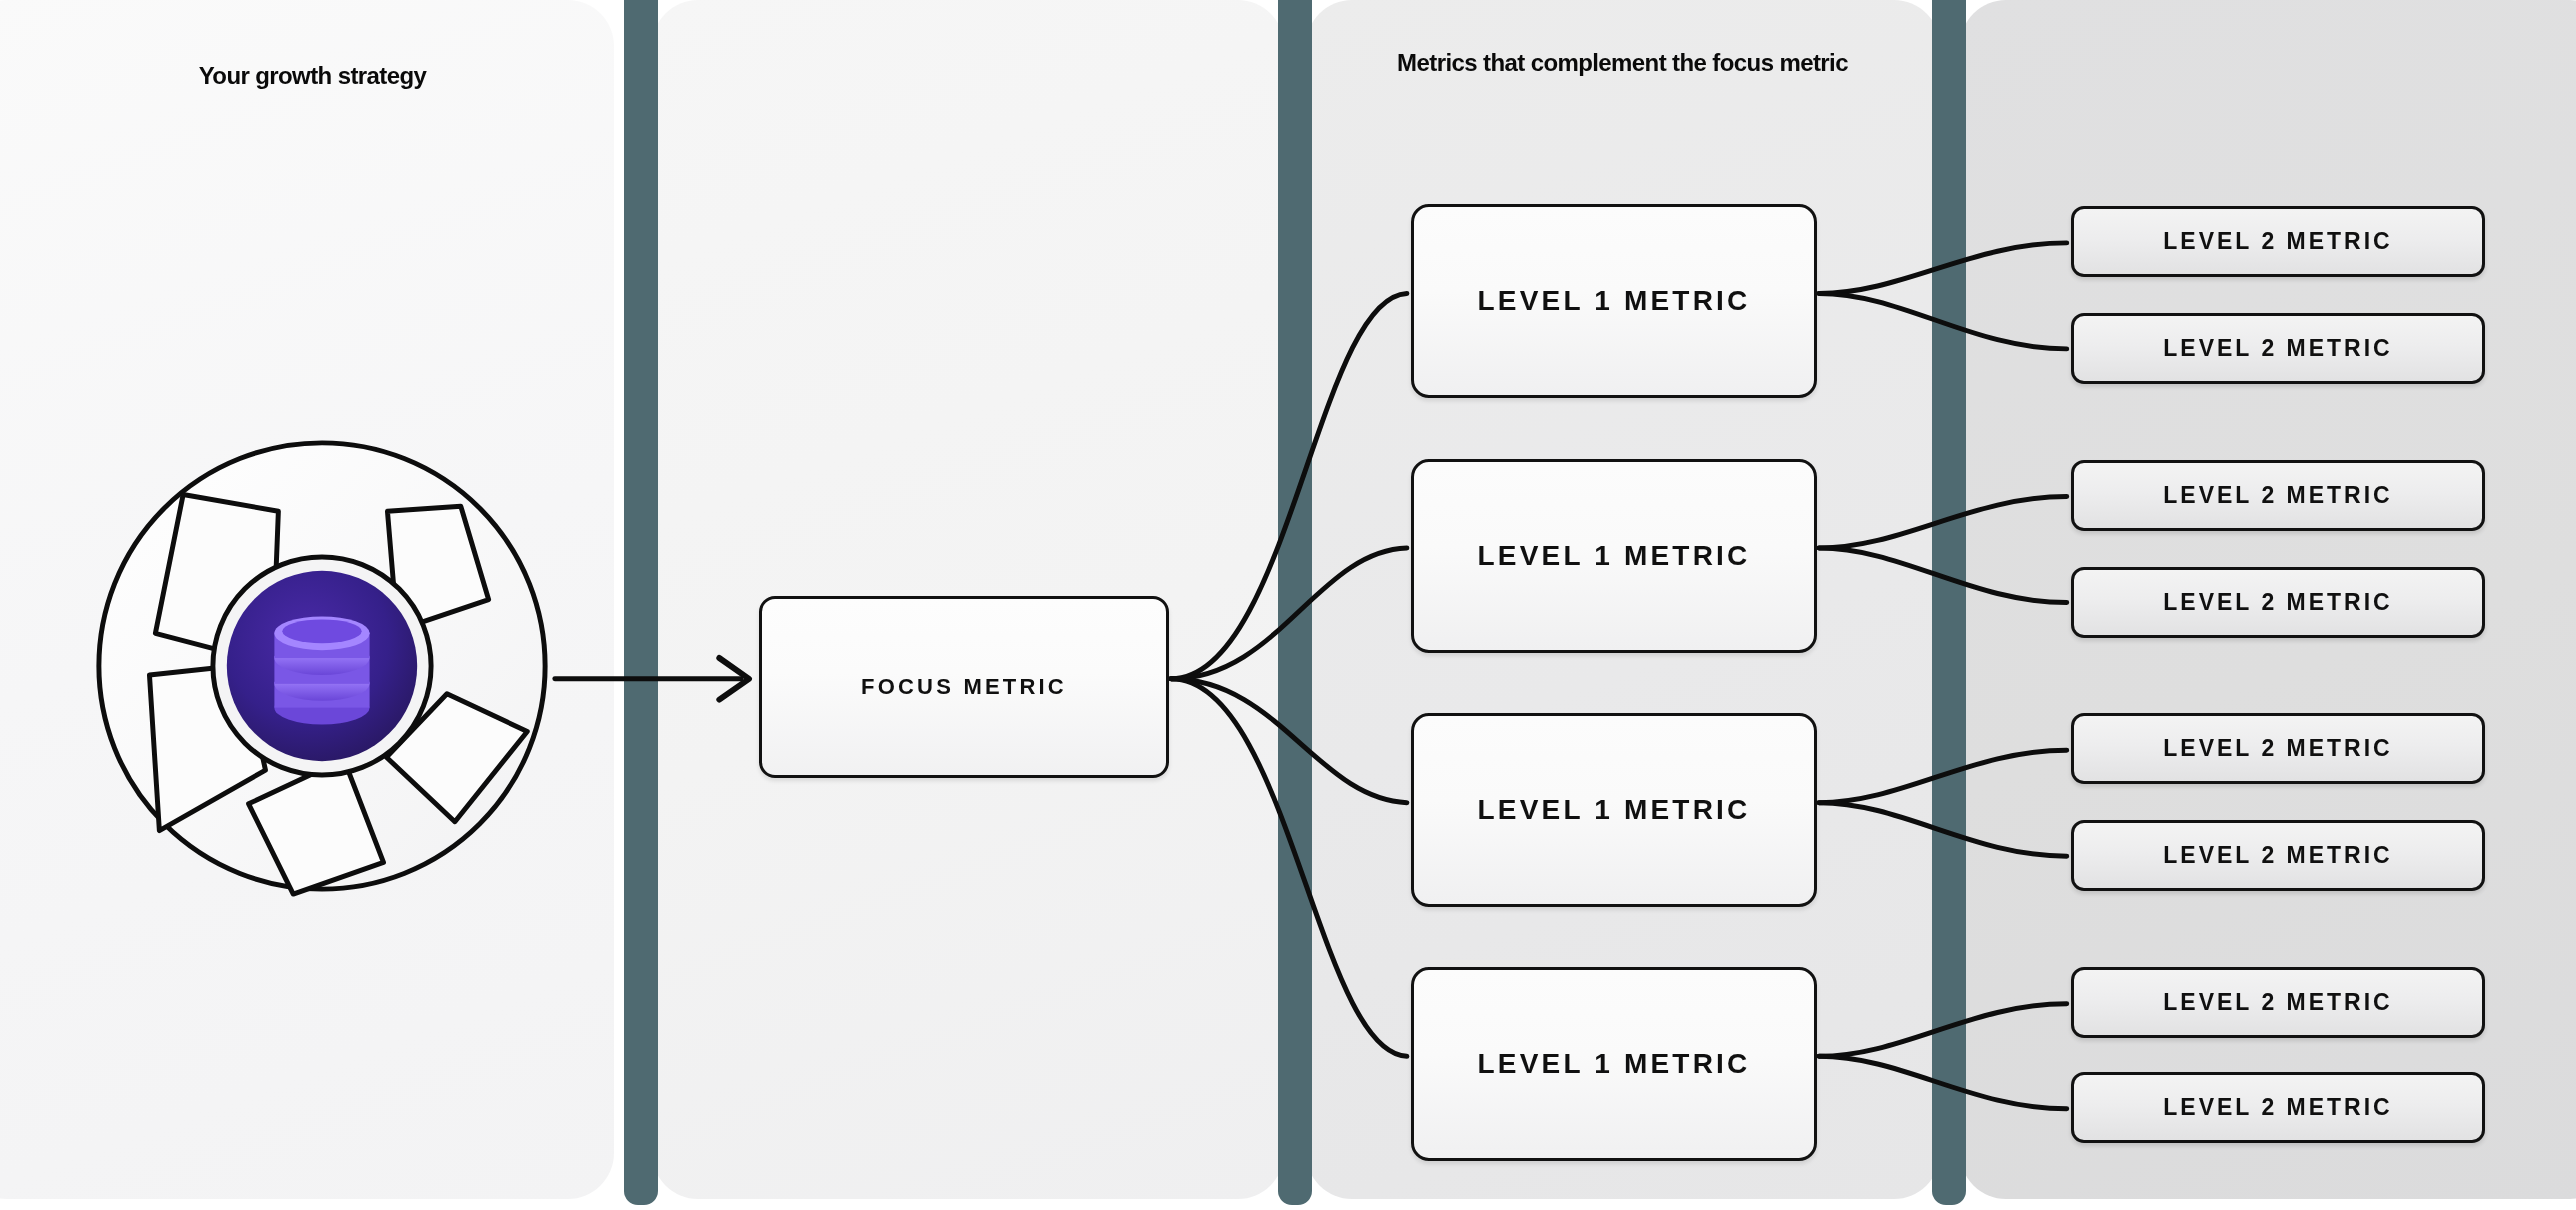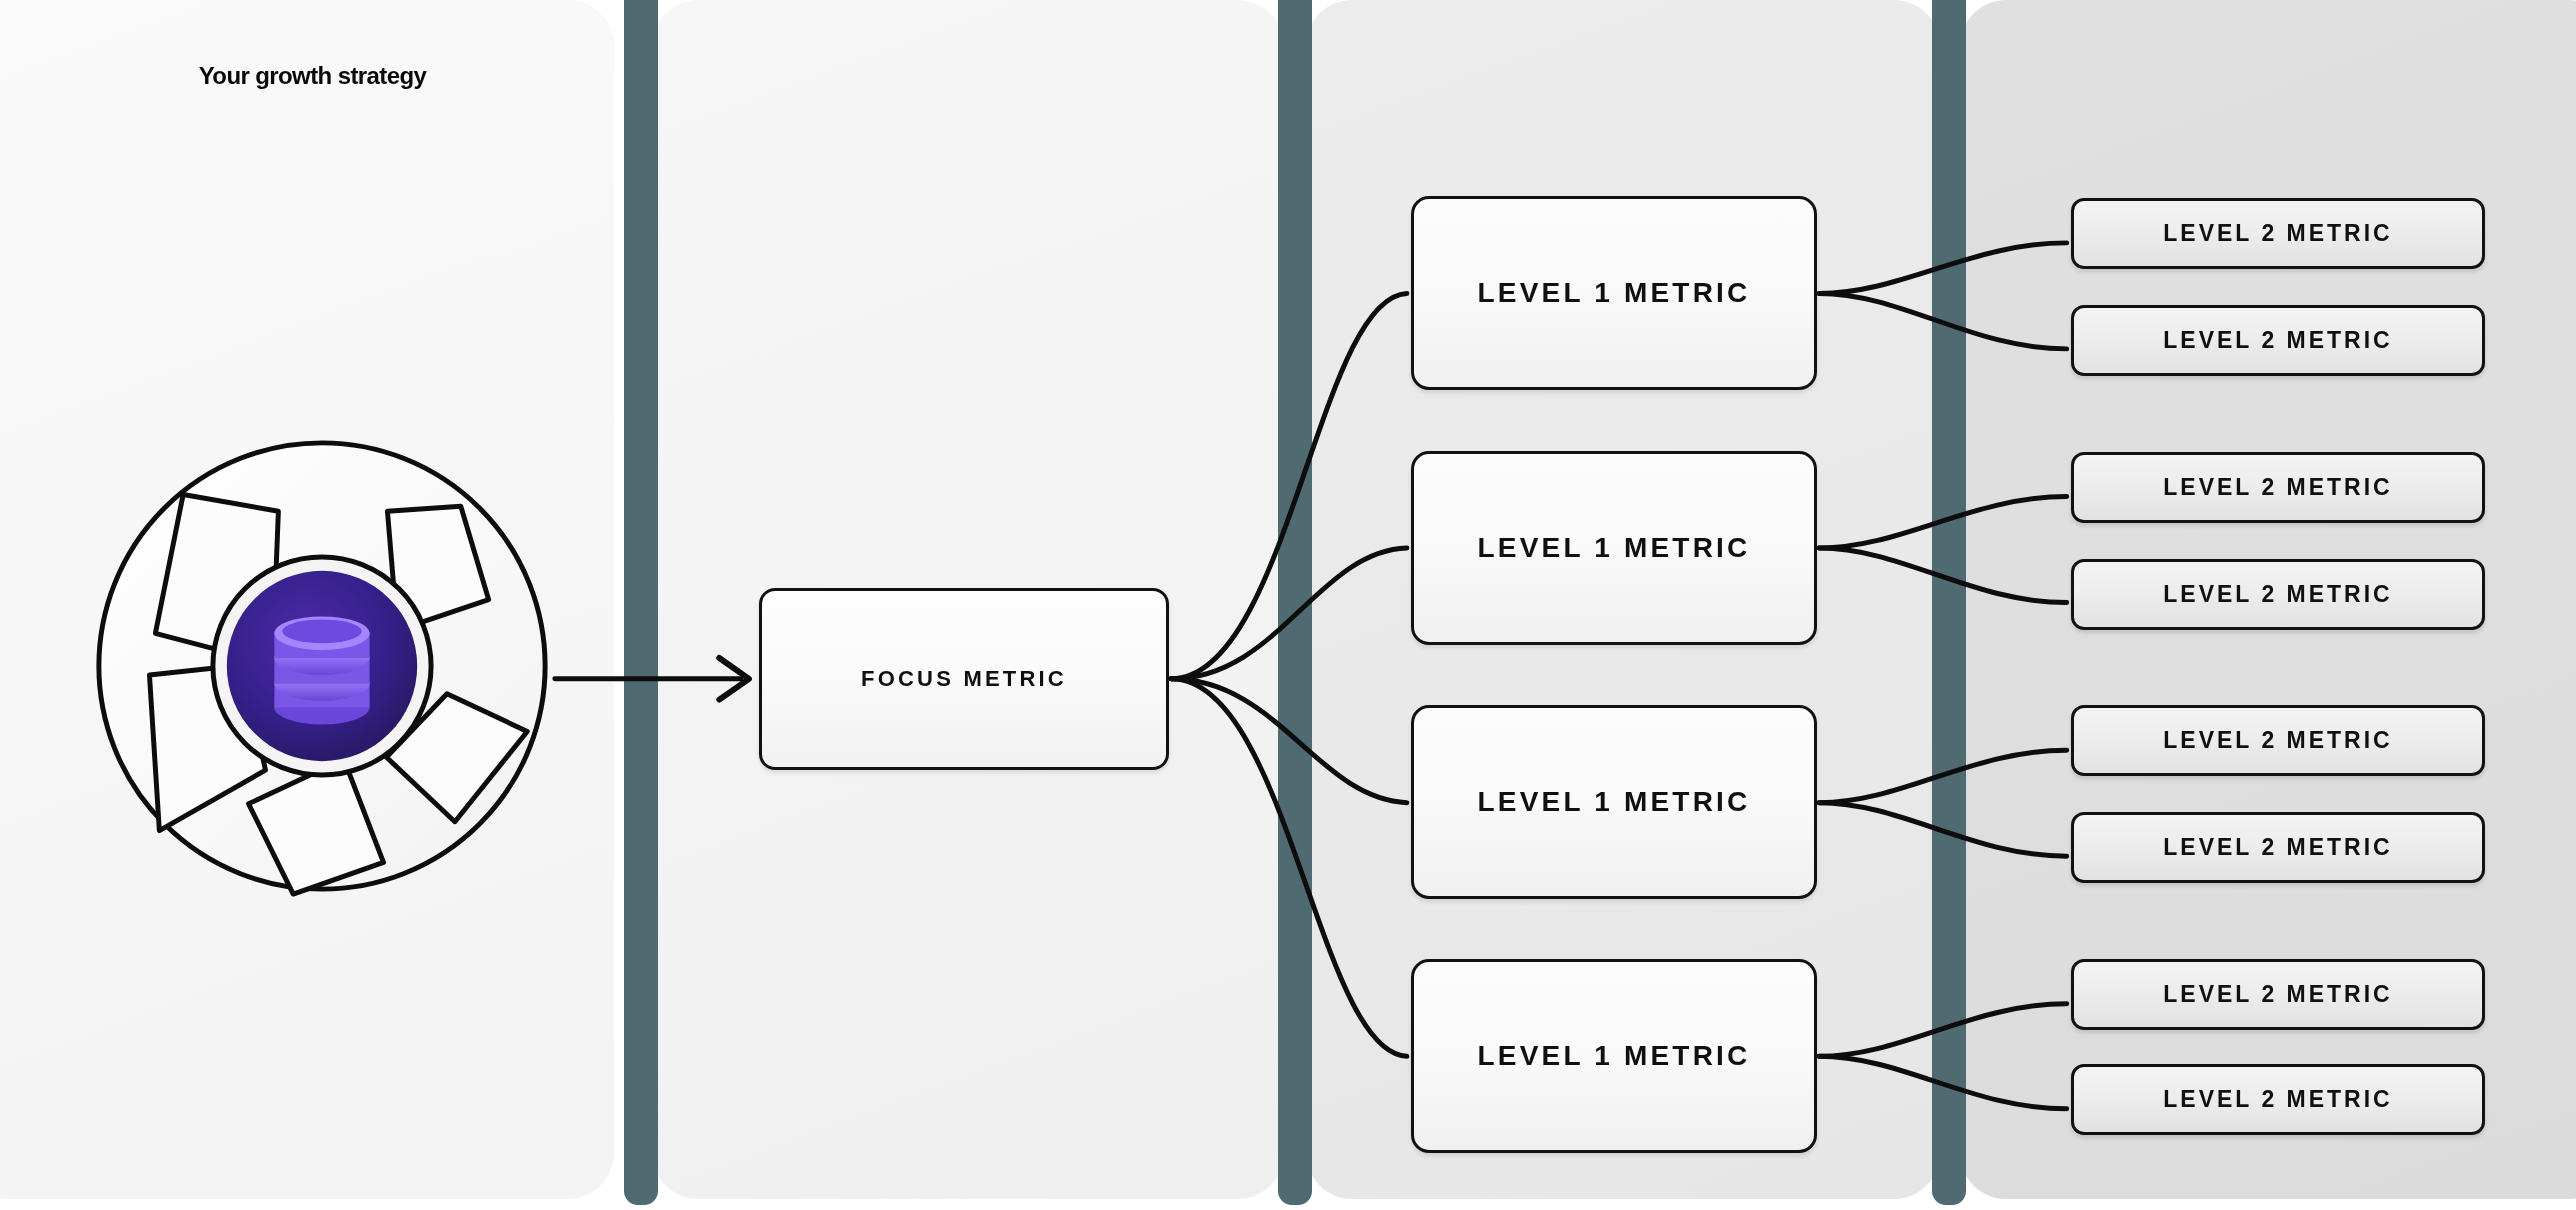--- a/index.html
+++ b/index.html
@@ -59,20 +59,21 @@
 
   
   .node {
     position: absolute;
     display: flex; align-items: center; justify-content: center;
     border: 3px solid #111111;
     color: #101010;
     font-weight: 700;
     text-align: left;
     white-space: nowrap;
+    margin-top: 8px;
   }
   .node.focus {
     left: 759px; top: 588px; width: 410px; height: 182px;
     border-radius: 16px;
     font-size: 22px; letter-spacing: 3.2px;
     background: linear-gradient(180deg,#fdfdfd 0%,#fbfbfb 42%,#f1f1f2 100%);
     box-shadow: 0 3px 4px rgba(0,0,0,.10);
   }
   .node.l1 {
     left: 1411px; width: 406px; height: 194px;
@@ -106,20 +107,21 @@
   <div class="panel p1"></div>
   <div class="panel p2"></div>
   <div class="panel p3"></div>
   <div class="panel p4"></div>
 
   <div class="divider d1"></div>
   <div class="divider d2"></div>
   <div class="divider d3"></div>
 
   <div class="col-head h1">Your growth strategy</div>
+  <div class="col-head h3">Metrics that complement the focus metric</div>
 
   <svg id="wheel" viewBox="0 0 480 480">
     <defs>
       <radialGradient id="coreG" cx="42%" cy="36%" r="78%">
         <stop offset="0%" stop-color="#4a2aa8"></stop>
         <stop offset="55%" stop-color="#35208a"></stop>
         <stop offset="100%" stop-color="#241554"></stop>
       </radialGradient>
       <linearGradient id="dbG" x1="0" y1="0" x2="0" y2="1">
         <stop offset="0%" stop-color="#c9b6ff"></stop>

